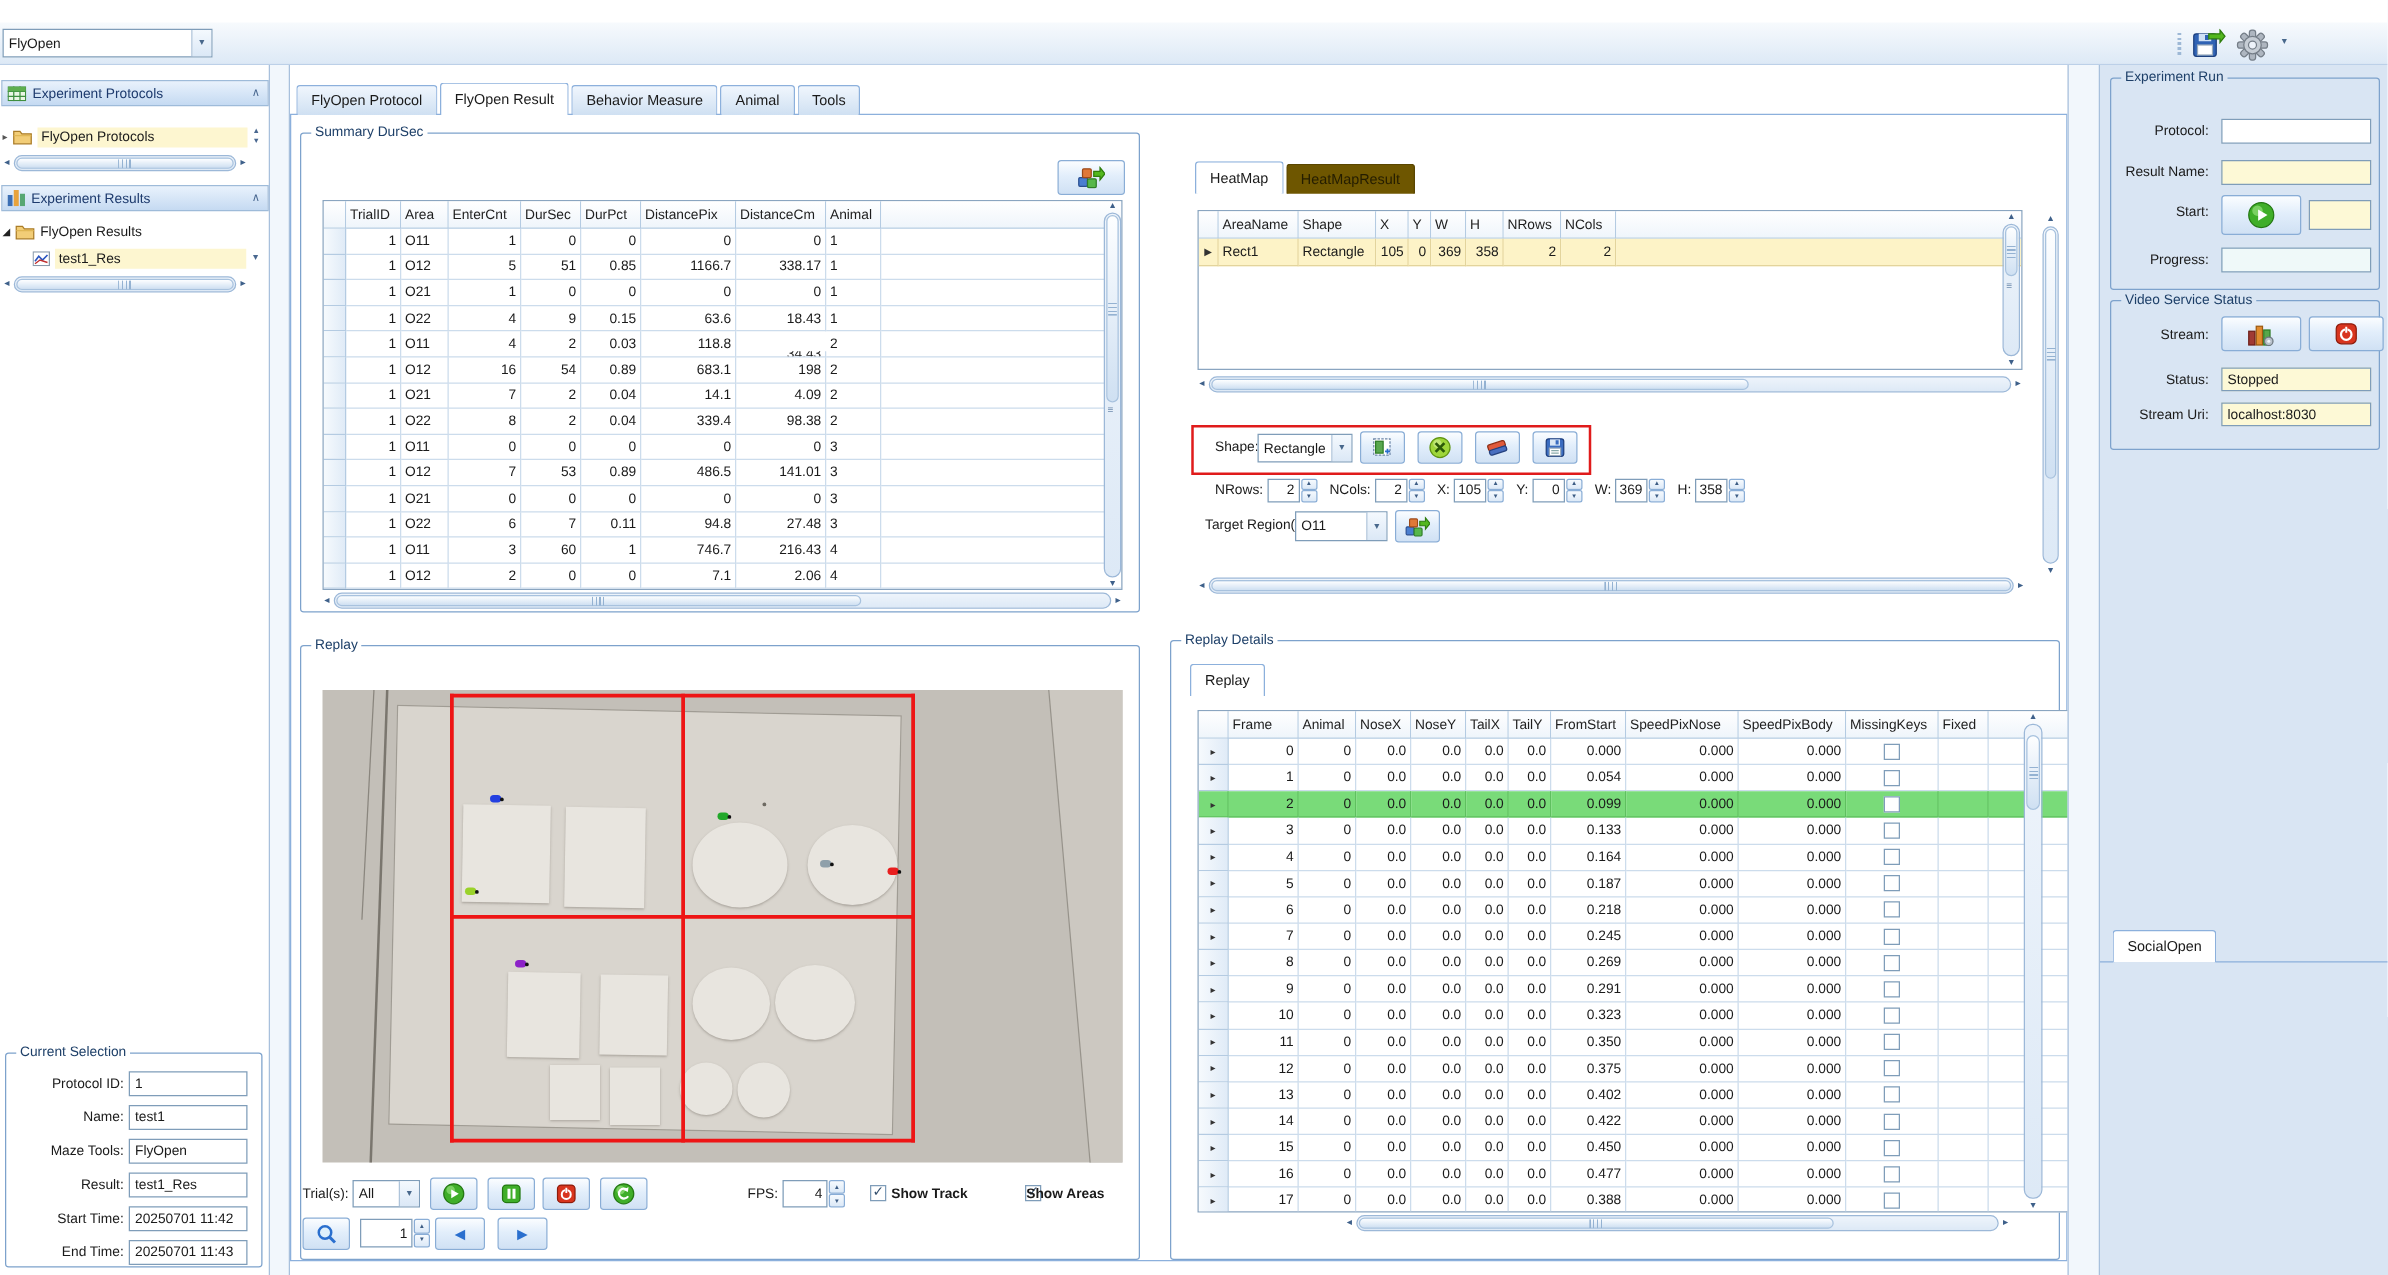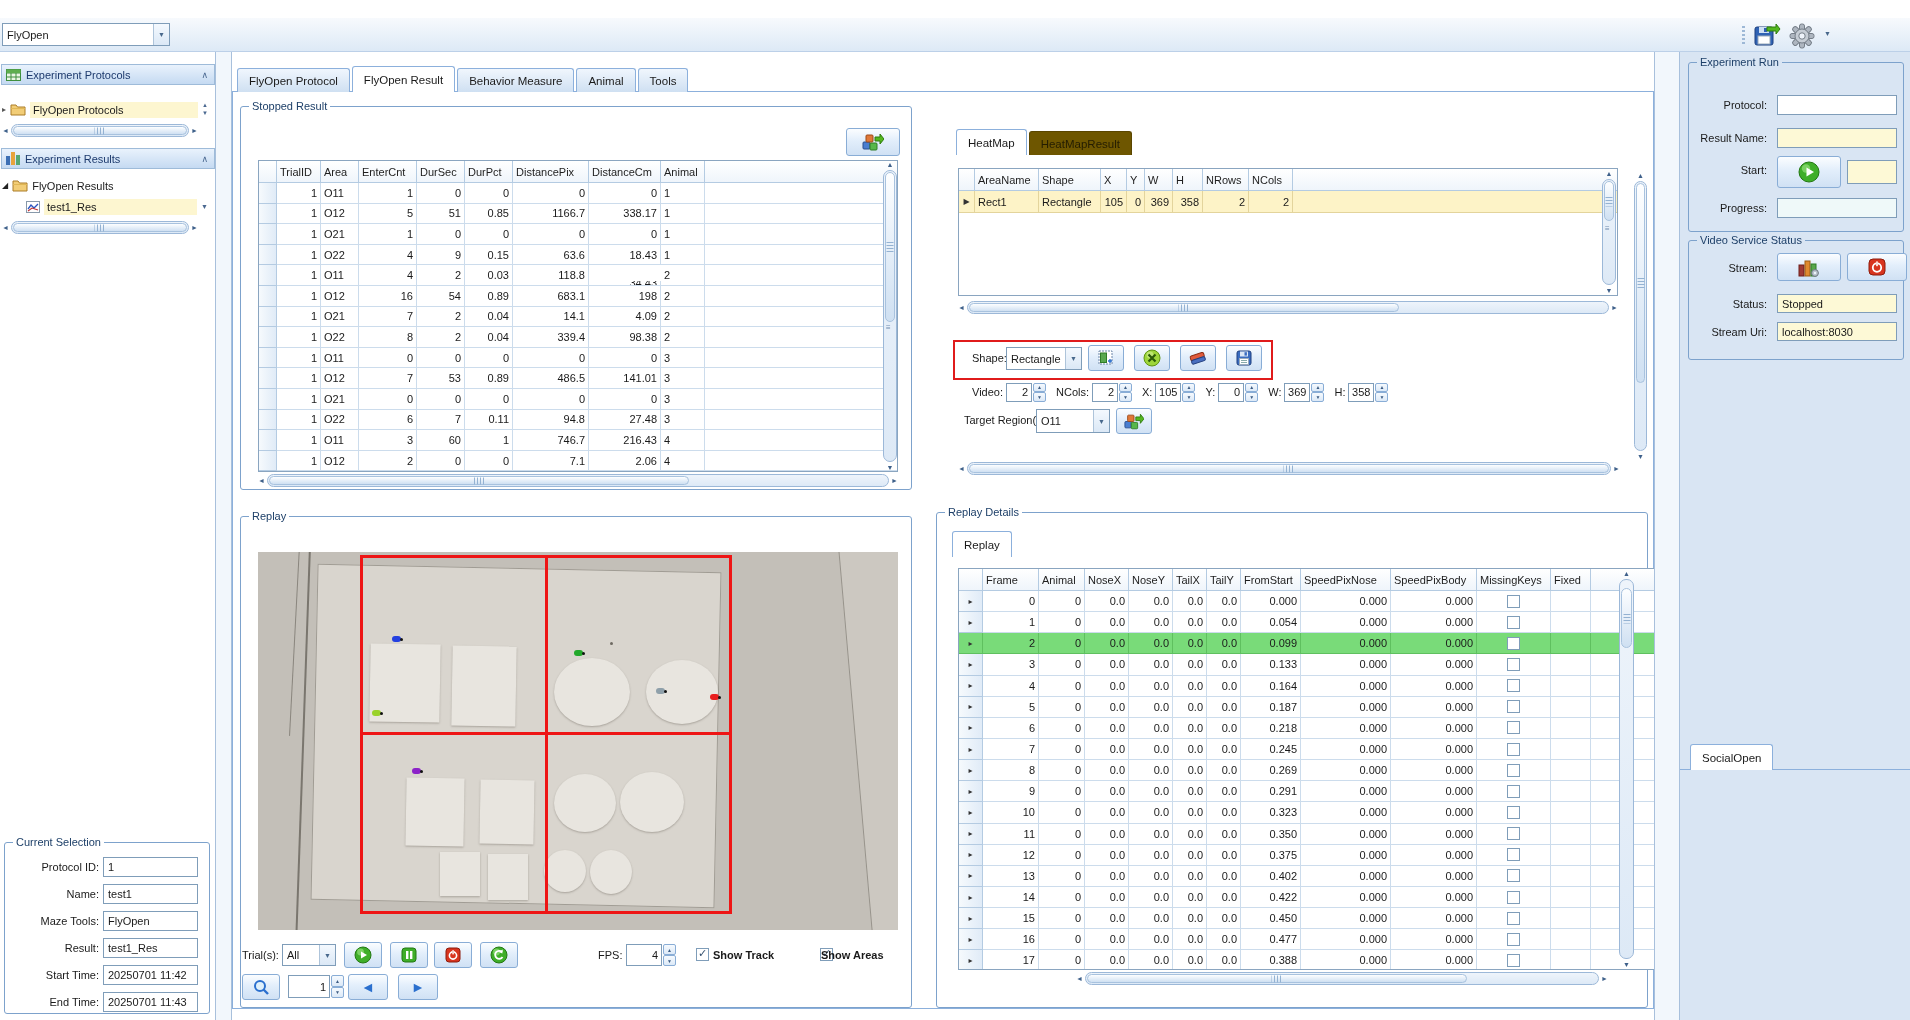--- a/index.html
+++ b/index.html
@@ -202,21 +202,21 @@
       <div class="tab">FlyOpen Protocol</div>
       <div class="tab active">FlyOpen Result</div>
       <div class="tab">Behavior Measure</div>
       <div class="tab">Animal</div>
       <div class="tab">Tools</div>
     </div>
   <div class="abs" style="left:232px;top:91px;width:1422px;height:918px;background:#fff;border:1px solid #8cb0dc"></div>
 
   
   <div class="gb" style="left:240px;top:106px;width:672px;height:384px">
-    <span class="gl">Stopped Result</span>
+    <span class="gl">Summary DurSec</span>
   </div>
   <div class="btn" style="left:846px;top:128px;width:54px;height:28px">
     <span class="icon"><svg width="22" height="18" viewBox="0 0 22 18">
           <rect x="1" y="9" width="7" height="7" rx="1" fill="#4a7ed0" stroke="#2a4e90"></rect>
           <rect x="8" y="11" width="7" height="7" rx="1" fill="#57b74a" stroke="#2f7d26" transform="translate(0,-1)"></rect>
           <rect x="4" y="2" width="7" height="7" rx="1" fill="#e07838" stroke="#9e4a18"></rect>
           <path d="M13 6 L18 6 L18 3 L22 8 L18 13 L18 10 L13 10 Z" fill="#53b71e" stroke="#2f7d0e" transform="translate(0,-2)"></path>
         </svg></span>
   </div>
   <div class="tblwrap sum" id="sum-table" style="left:258px;top:160px;width:640px;height:312px">
@@ -497,21 +497,21 @@
     <span class="icon"><svg width="16" height="16">
           <rect x="1" y="1" width="14" height="14" rx="2" fill="#3a6cc0" stroke="#1e3f7e"></rect>
           <rect x="4" y="1.5" width="8" height="5" fill="#dbe7f6"></rect>
           <rect x="8.5" y="2.2" width="2.4" height="3.4" fill="#3a6cc0"></rect>
           <rect x="3.5" y="8.5" width="9" height="6" fill="#fff" stroke="#9ab"></rect>
           <line x1="5" y1="10.5" x2="11" y2="10.5" stroke="#8aa"></line>
           <line x1="5" y1="12.5" x2="11" y2="12.5" stroke="#8aa"></line>
         </svg></span>
   </div>
   <div id="ad-spinners" class="abs" style="left:962px;top:382px;height:20px;display:flex;align-items:center">
-      <span style="margin-left: 10px; margin-right: 3px;">Video:</span>
+      <span style="margin-left: 10px; margin-right: 3px;">NRows:</span>
       <span class="spinflex">
         <span class="sv" style="width: 26px; height: 19px;">2</span>
         <span class="spinud" style="height: 19px;">
           <span>▲</span>
           <span>▼</span>
         </span>
       </span>
       <span style="margin-left: 10px; margin-right: 3px;">NCols:</span>
       <span class="spinflex">
         <span class="sv" style="width: 26px; height: 19px;">2</span>

